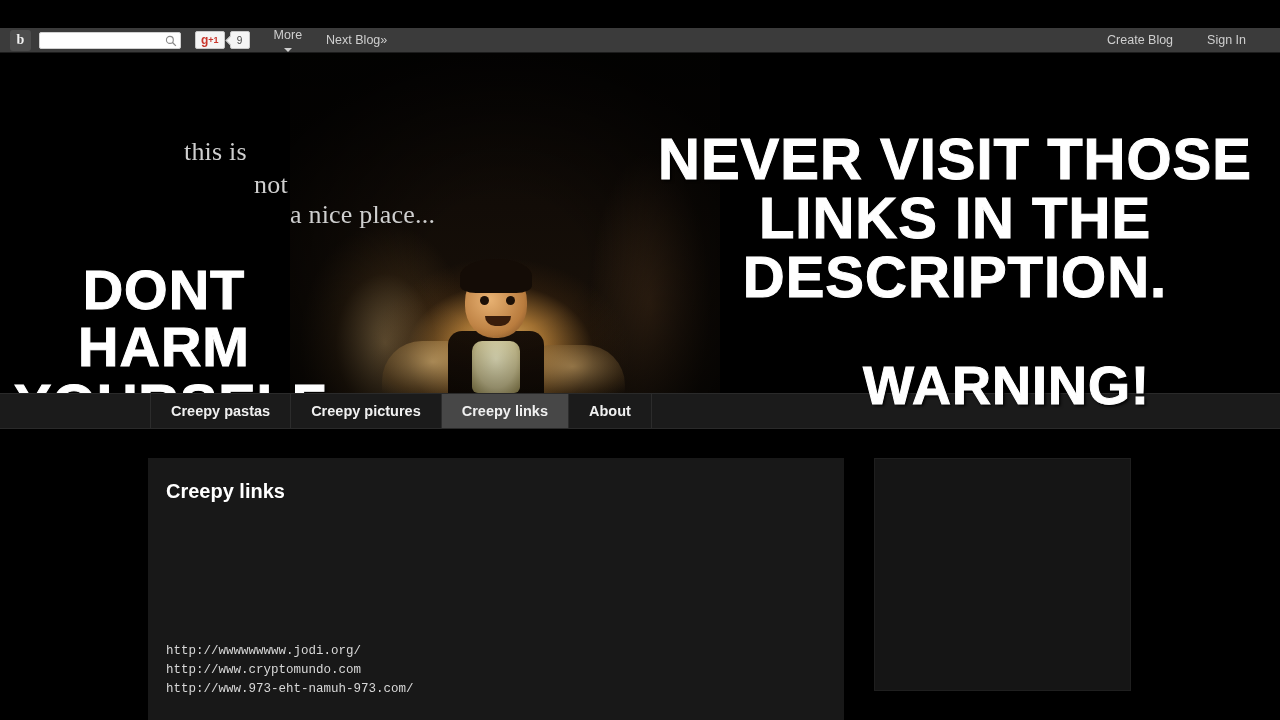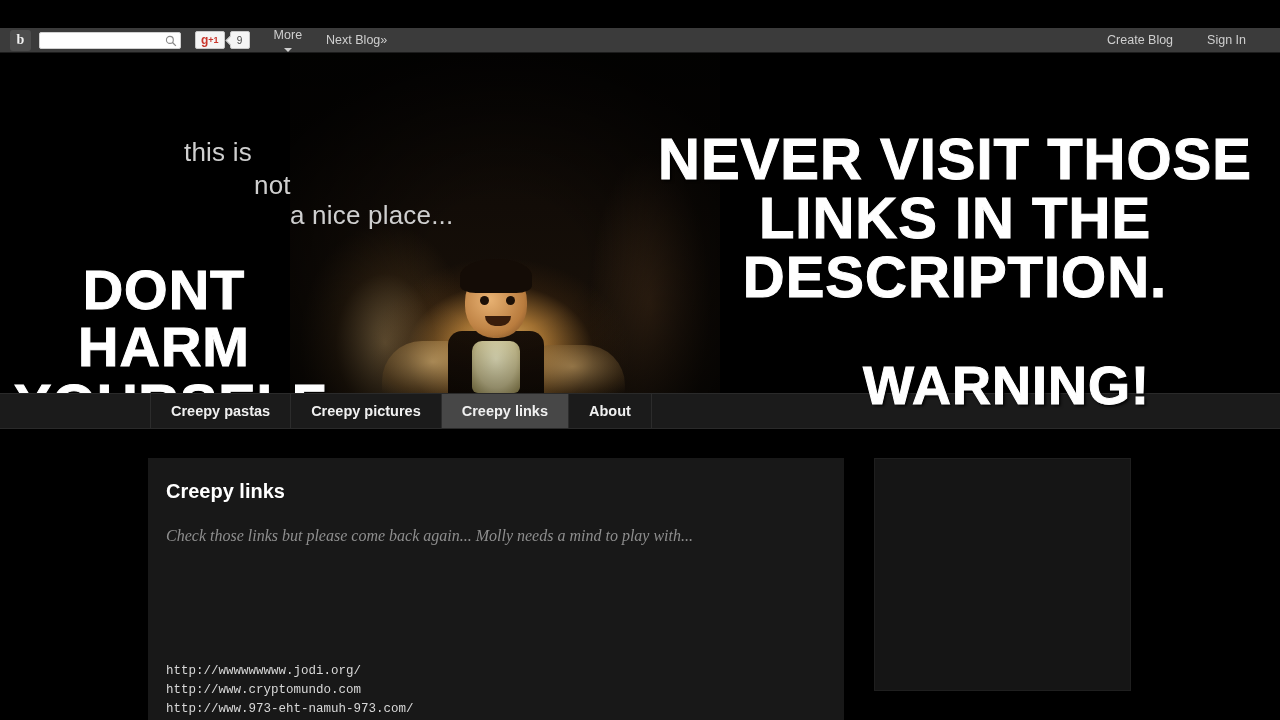--- a/index.html
+++ b/index.html
@@ -129,21 +129,21 @@
     border-radius:40px 20px 0 0;
   }
   #banner-photo .dress-r{
     position:absolute; left:240px; top:292px; width:95px; height:48px;
     background:radial-gradient(ellipse at 45% 45%, rgba(224,180,112,.8) 0%, rgba(130,95,48,.45) 70%, rgba(0,0,0,0) 100%);
     border-radius:20px 40px 0 0;
   }
 
   .hdr-line{
     position:absolute; color:#cfcfcf; font-size:26px; letter-spacing:.2px;
-    font-family:Liberation Sans, sans-serif;
+    font-family:Liberation Serif, serif;
   }
   #hdr-l1{ left:184px; top:84px; }
   #hdr-l2{ left:254px; top:117px; }
   #hdr-l3{ left:290px; top:147px; }
 
   .stencil{
     color:#fff;
     font-family:Liberation Sans, sans-serif;
     font-weight:bold;
     text-transform:uppercase;
@@ -193,21 +193,21 @@
     overflow:hidden;
   }
   #post-title{
     color:#fff; font-size:20px; font-weight:bold; margin-bottom:24px;
   }
   #post-subtitle{
     color:#8e8e8e; font-size:16px; font-style:italic;
     font-family:"Liberation Serif", serif;
   }
   #link-list{
-    position:absolute; left:18px; top:204px;
+    position:absolute; left:18px; top:184px;
     font-family:"Liberation Mono", monospace;
     font-size:12.5px; color:#d8d8d8; line-height:19px;
   }
   #sidebar-widget{
     position:absolute; left:874px; top:29px; width:257px; height:233px;
     background:#151515; border:1px solid #1f1f1f;
   }
 </style>
 </head>
 <body>
@@ -294,21 +294,20 @@
     <div class="tab">
       <span>About</span>
     </div>
   </div>
 </div>
 
 <div id="page-body">
 
   <div id="main-panel">
     <div id="post-title">Creepy links</div>
-    <div id="post-subtitle">Check those links but please come back again... Molly needs a mind to play with...</div>
 
     <div id="link-list">
       <div><span>http://wwwwwwwww.jodi.org/</span></div>
       <div><span>http://www.cryptomundo.com</span></div>
       <div><span>http://www.973-eht-namuh-973.com/</span></div>
     </div>
   </div>
 
   <div id="sidebar-widget"></div>
 </div>

